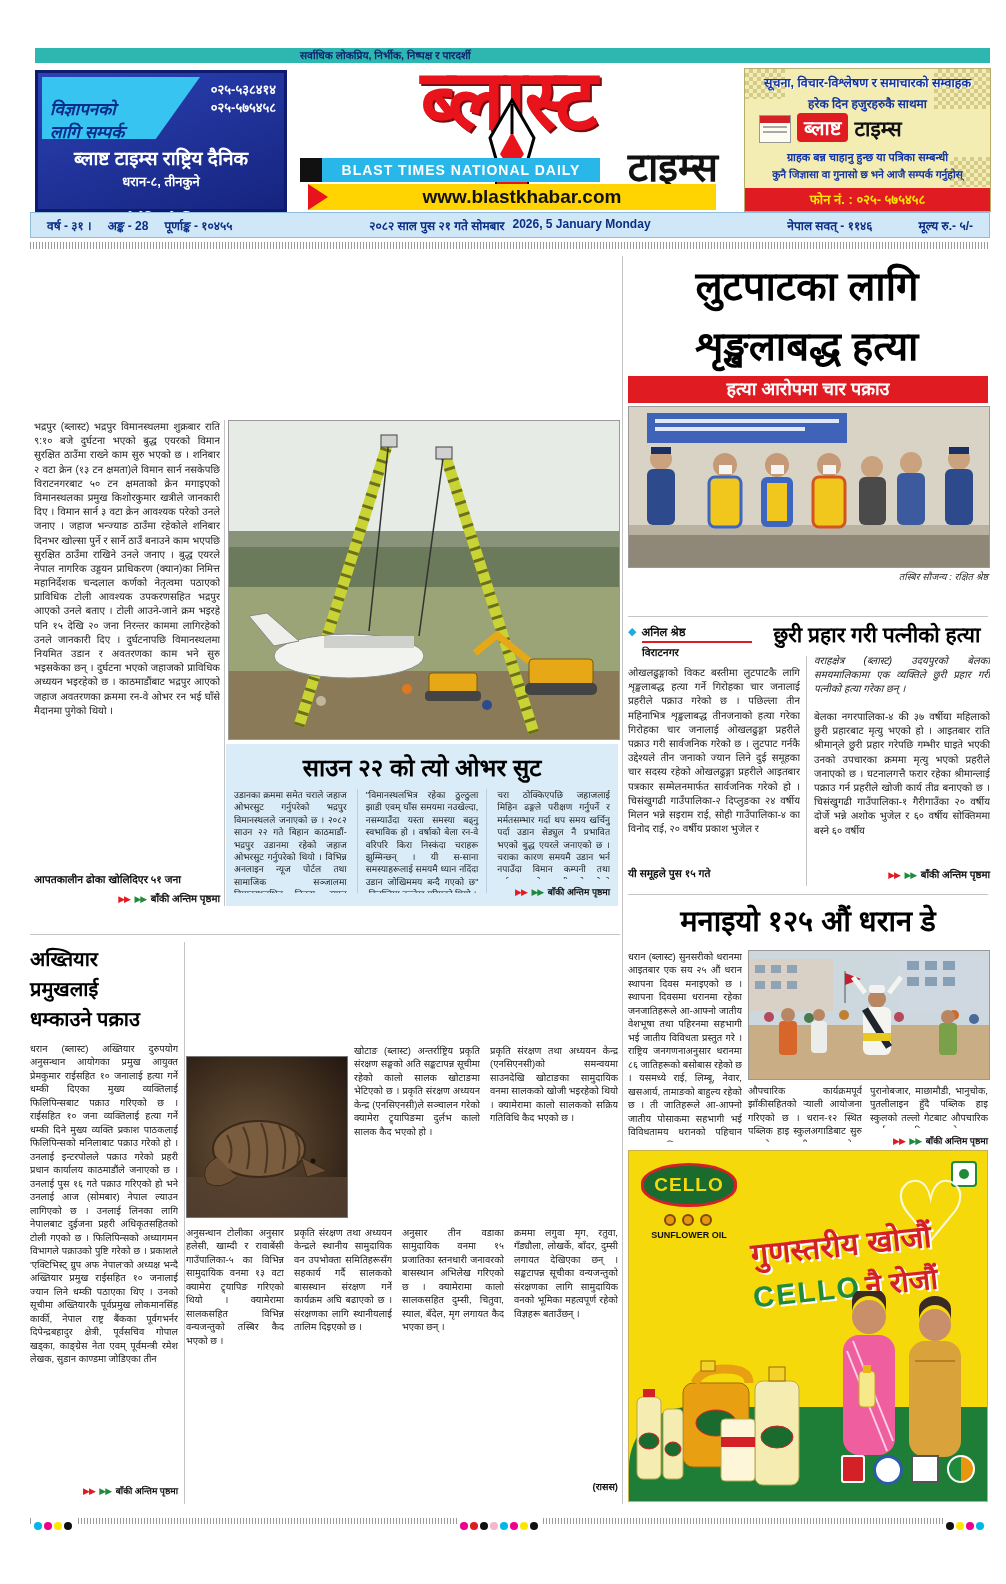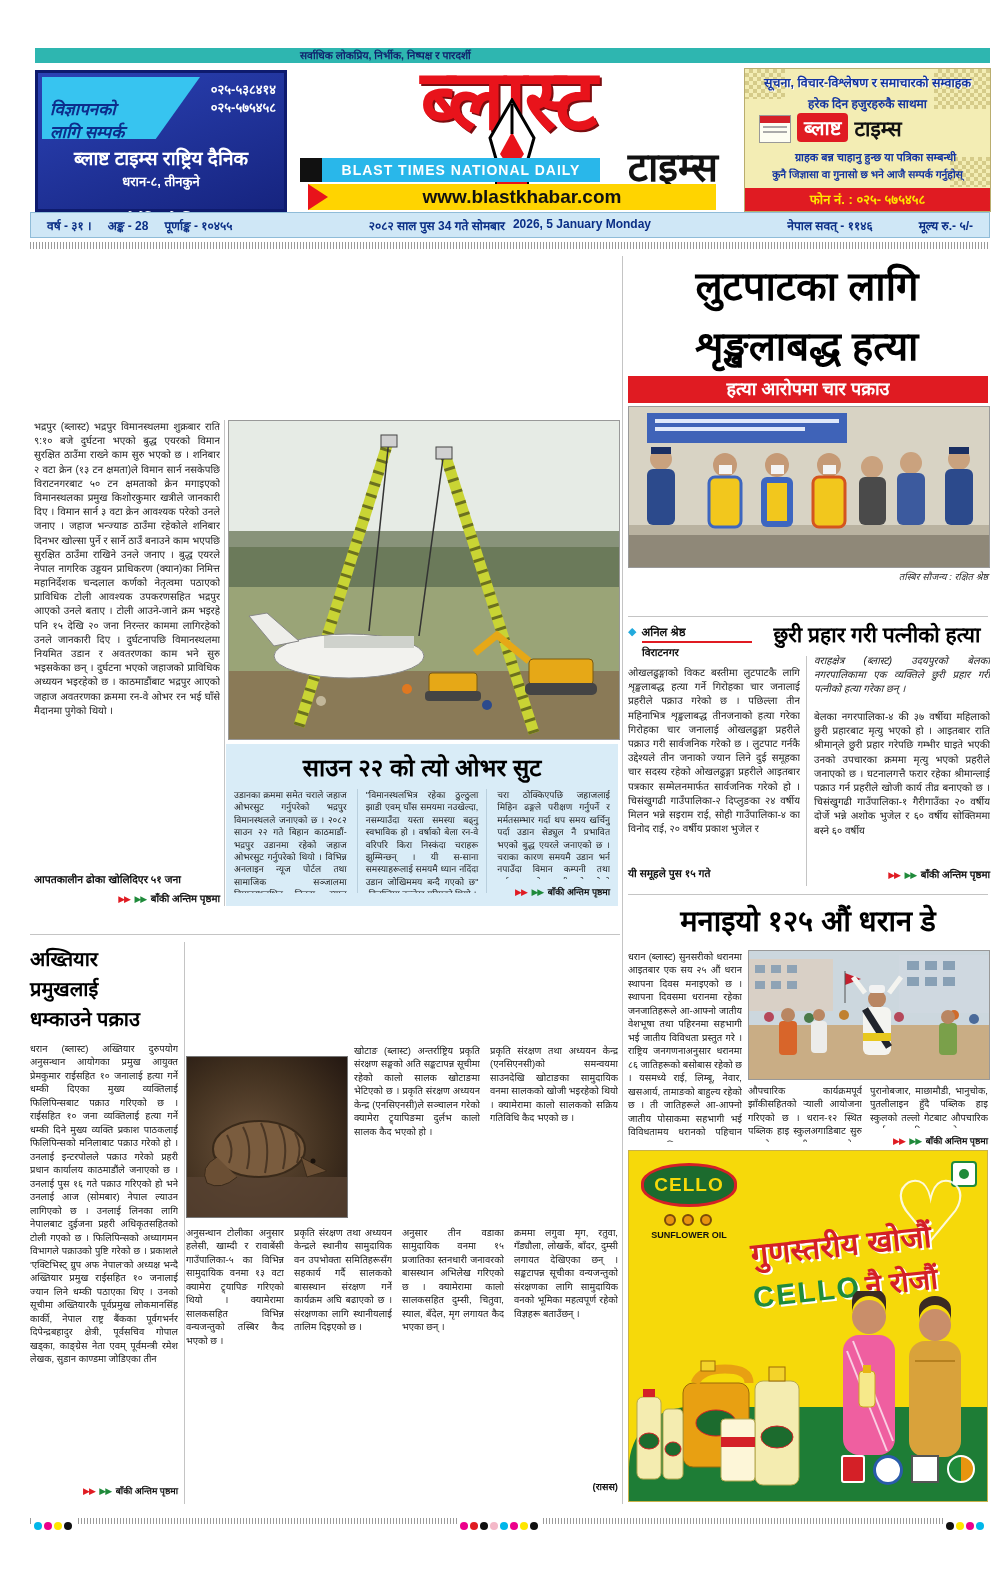--- a/index.html
+++ b/index.html
@@ -79,33 +79,33 @@
     <div class="abs center" style="left:0;top:26px;width:100%;font-weight:bold;font-size:12px;color:#1535a0;">हरेक दिन हजुरहरुकै साथमा</div>
     <div class="abs" style="left:14px;top:46px;width:30px;height:26px;background:#fdfdf2;border:1px solid #999;">
       <div style="height:7px;background:#d42027;"></div>
       <div style="height:2px;background:#aaa;margin:3px 3px 0;"></div>
       <div style="height:2px;background:#aaa;margin:3px 3px 0;"></div>
     </div>
     <div class="abs" style="left:52px;top:44px;display:flex;align-items:center;gap:6px;">
       <span style="background:#e01b22;color:#fff;font-weight:bold;font-size:20px;padding:1px 7px;border-radius:4px;">ब्लाष्ट</span>
       <span style="color:#111;font-weight:bold;font-size:21px;">टाइम्स</span>
     </div>
-    <div class="abs center" style="left:0;top:80px;width:100%;font-weight:bold;font-size:11px;color:#1535a0;padding-left:8px;">ग्राहक बन्न चाहानु हुन्छ या पत्रिका सम्बन्धी</div>
+    <div class="abs center" style="left:0;top:80px;width:100%;font-weight:bold;font-size:11px;color:#1535a0;">ग्राहक बन्न चाहानु हुन्छ या पत्रिका सम्बन्धी</div>
     <div class="abs center" style="left:0;top:98px;width:100%;font-weight:bold;font-size:10.5px;color:#1535a0;">कुनै जिज्ञासा वा गुनासो छ भने आजै सम्पर्क गर्नुहोस्</div>
     <div class="abs center" style="left:0;bottom:0;width:100%;height:23px;background:#e01b22;color:#ffe600;font-weight:bold;font-size:13px;line-height:23px;">फोन नं. : ०२५- ५७५४५८</div>
   </div>
 
   <div class="abs datebar" style="left:30px;top:212px;width:960px;height:26px;">
     <span style="display:flex;gap:16px;">
       <span>वर्ष - ३१ ।</span>
       <span>अङ्क - 28</span>
       <span>पूर्णाङ्क - १०४५५</span>
     </span>
     <span style="display:flex;gap:8px;">
-      <span>२०८२ साल पुस 34 गते सोमबार</span>
+      <span>२०८२ साल पुस २१ गते सोमबार</span>
       <span>2026, 5 January Monday</span>
     </span>
     <span style="display:flex;gap:46px;">
       <span>नेपाल सवत् - ११४६</span>
       <span>मूल्य रु.- ५/-</span>
     </span>
   </div>
   <div class="abs dotband" style="left:30px;top:242px;width:960px;height:7px;"></div>
 
 
@@ -218,21 +218,21 @@
     </div>
     <div style="height:2px;background:#e01b22;margin:2px 0 2px 14px;width:110px;"></div>
     <div style="font-size:10.5px;font-weight:bold;margin-left:14px;">विराटनगर</div>
   </div>
   <div class="abs center headline" style="left:764px;top:620px;width:226px;font-size:21px;line-height:1.4;">छुरी प्रहार गरी पत्नीको हत्या</div>
 
   <div class="abs np" style="left:628px;top:666px;width:172px;height:198px;">ओखलढुङ्गाको विकट बस्तीमा लुटपाटकै लागि शृङ्खलाबद्ध हत्या गर्ने गिरोहका चार जनालाई प्रहरीले पक्राउ गरेको छ ।   पछिल्ला तीन महिनाभित्र शृङ्खलाबद्ध तीनजनाको हत्या गरेका गिरोहका चार जनालाई ओखलढुङ्गा प्रहरीले पक्राउ गरी सार्वजनिक गरेको छ । लुटपाट गर्नकै उद्देश्यले तीन जनाको ज्यान लिने दुई समूहका चार सदस्य रहेको ओखलढुङ्गा प्रहरीले आइतबार पत्रकार सम्मेलनमार्फत सार्वजनिक गरेको हो । चिसंखुगढी गाउँपालिका-२ दिप्लुङका २४ वर्षीय मिलन भन्ने सइराम राई, सोही गाउँपालिका-४ का विनोद राई, २० वर्षीय प्रकाश भुजेल र</div>
   <div class="abs bold" style="left:628px;top:866px;width:172px;font-size:10.5px;">यी समूहले पुस १५ गते</div>
   <div class="abs vline" style="left:806px;top:656px;height:230px;"></div>
   <div class="abs" style="left:814px;top:654px;width:176px;">
-    <div class="np" style="font-style:italic;height:56px;">वराहक्षेत्र (ब्लास्ट) उदयपुरको बेलका नगरपालिकामा एक व्यक्तिले छुरी प्रहार गरी पत्नीको हत्या गरेका छन् ।</div>
+    <div class="np" style="font-style:italic;height:56px;">वराहक्षेत्र (ब्लास्ट) उदयपुरको बेलका समयमालिकामा एक व्यक्तिले छुरी प्रहार गरी पत्नीको हत्या गरेका छन् ।</div>
     <div class="np" style="height:152px;">बेलका नगरपालिका-४ की ३७ वर्षीया महिलाको छुरी प्रहारबाट मृत्यु भएको हो । आइतबार राति श्रीमान्‌ले छुरी प्रहार गरेपछि गम्भीर घाइते भएकी उनको उपचारका क्रममा मृत्यु भएको प्रहरीले जनाएको छ । घटनालगत्तै फरार रहेका श्रीमान्लाई पक्राउ गर्न प्रहरीले खोजी कार्य तीव्र बनाएको छ । चिसंखुगढी गाउँपालिका-१ गैरीगाउँका २० वर्षीय दोर्जे भन्ने अशोक भुजेल र ६० वर्षीय सोक्तिममा बस्ने ६० वर्षीय</div>
     <div class="marker">
       <span class="arrows-red">▶▶</span>
       <span class="arrows-green">▶▶</span>
       <span class="cont">बाँकी अन्तिम पृष्ठमा</span>
     </div>
   </div>
 
   <div class="abs hline" style="left:628px;top:894px;width:360px;"></div>
   <div class="abs center headline" style="left:628px;top:900px;width:360px;font-size:29px;">मनाइयो १२५ औं धरान डे</div>

